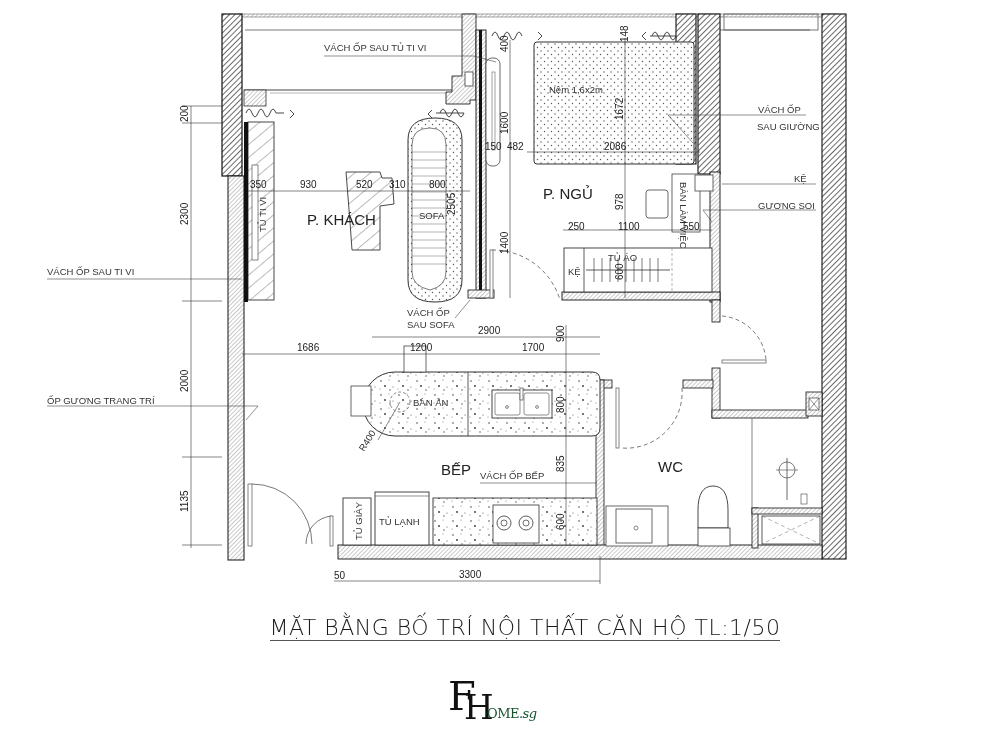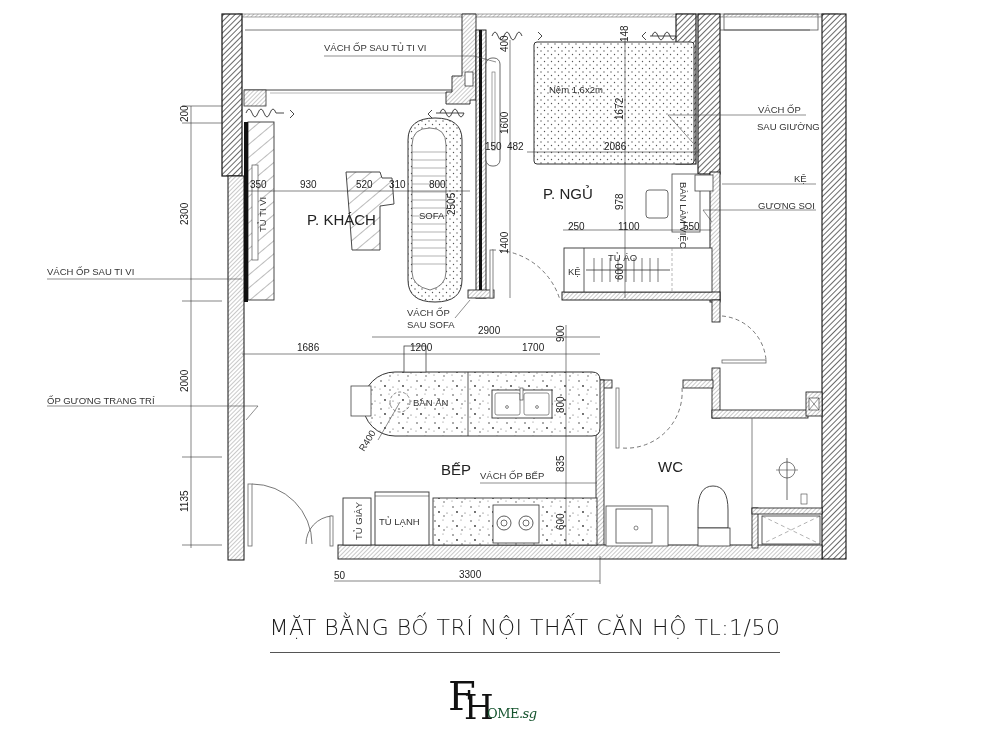--- a/index.html
+++ b/index.html
@@ -4,21 +4,21 @@
 <style>
   html, body { margin: 0; padding: 0; background: #ffffff; }
   body { width: 1000px; height: 750px; position: relative; overflow: hidden;
          font-family: "Liberation Sans", sans-serif; color: #222; }
   #plan { position: absolute; left: 0; top: 0; width: 1000px; height: 750px; }
   .dim { font-family: "Liberation Sans", sans-serif; fill: #222; font-size: 10px; }
   .room { font-family: "Liberation Sans", sans-serif; fill: #222; font-size: 15px; }
   .note { font-family: "Liberation Sans", sans-serif; fill: #333; font-size: 9.5px; }
   .title-wrap { position: absolute; left: 240px; top: 615px; width: 570px; text-align: center; }
   .title { font-family: "DejaVu Sans", sans-serif; font-weight: 300; font-size: 22px; letter-spacing: 0.5px;
-           color: #1a1a1a; padding-bottom: 12px; border-bottom: 1.5px solid #555; display: inline-block; white-space: nowrap; }
+           color: #1a1a1a; padding-bottom: 0; border-bottom: 1.5px solid #555; display: inline-block; white-space: nowrap; }
   .footer-band { position: absolute; left: 0; top: 672px; width: 1000px; height: 78px; background: #ffffff; }
   .logo { position: absolute; left: 448px; top: 676px; width: 110px; height: 60px; }
   .logo .f { position: absolute; left: 0; top: 0; font-family: "DejaVu Serif", serif; font-size: 40px; line-height: 40px; color: #111; }
   .logo .h { position: absolute; left: 16px; top: 14px; font-family: "DejaVu Serif", serif; font-size: 34px; line-height: 34px; color: #111; }
   .logo .rest { position: absolute; left: 39px; top: 30px; font-family: "DejaVu Serif", serif; font-size: 13px; color: #14532d; letter-spacing: -0.5px; }
   .logo .sg { font-family: "DejaVu Serif", serif; font-style: italic; font-size: 13px; }
 </style>
 </head>
 <body>
 

